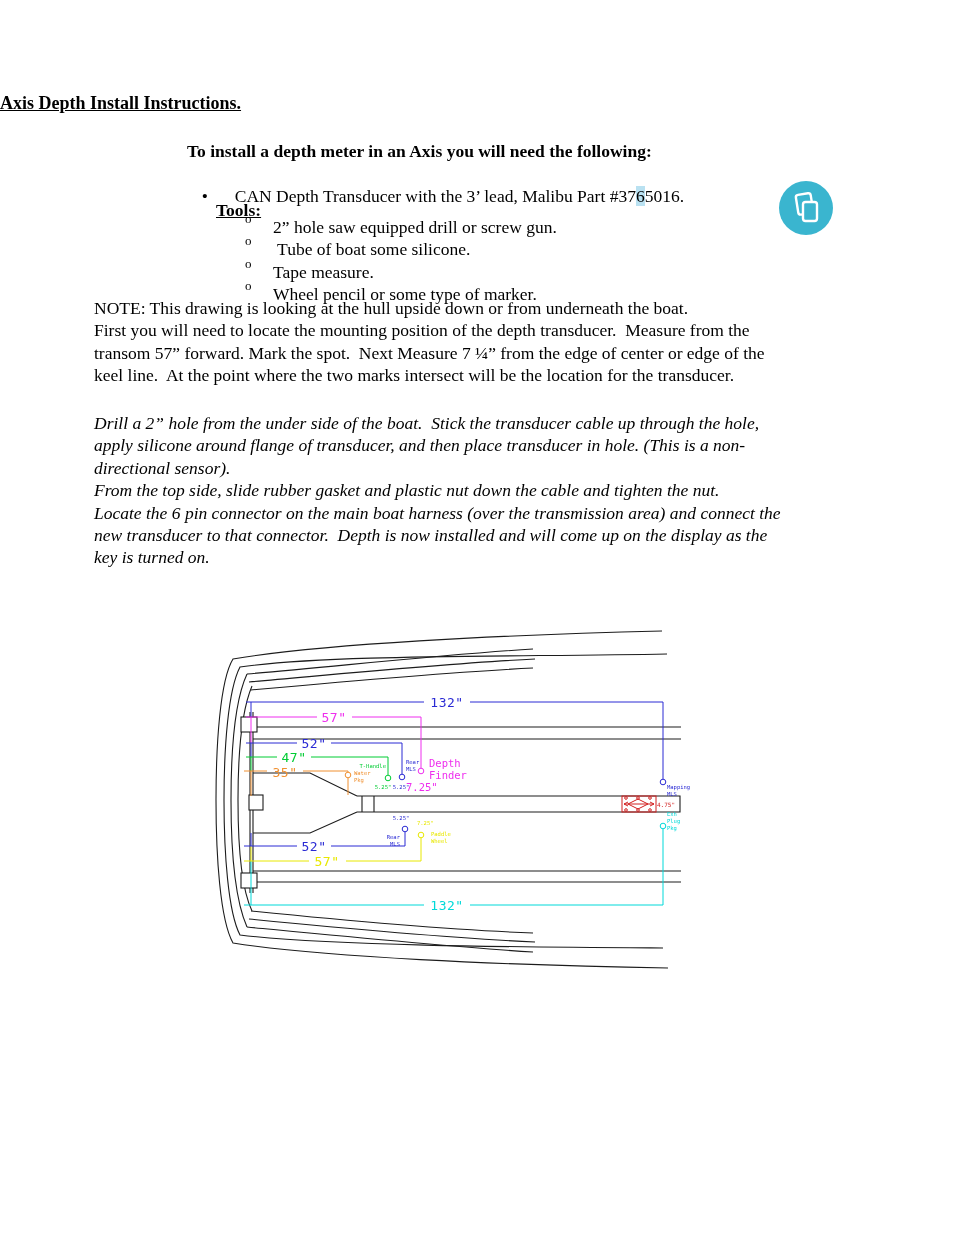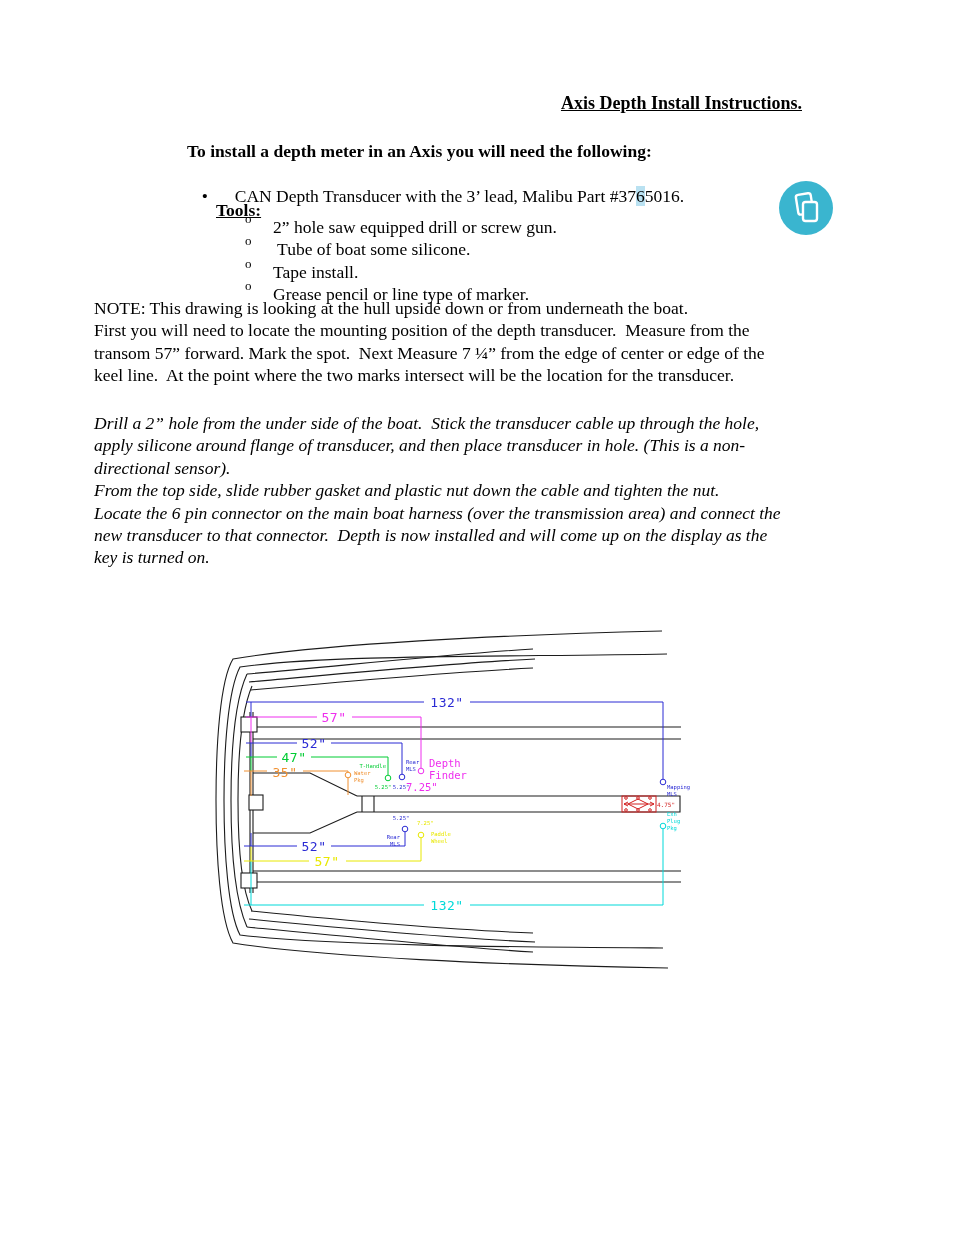--- a/index.html
+++ b/index.html
@@ -3,21 +3,21 @@
 <meta charset="utf-8">
 <style>
   html,body{margin:0;padding:0;}
   body{
     width:965px;height:1236px;background:#ffffff;position:relative;
     font-family:"Liberation Serif",serif;color:#000;overflow:hidden;
   }
   .abs{position:absolute;}
   .doc-text{font-size:17.5px;line-height:22.4px;white-space:pre;}
   .line{height:22.4px;white-space:pre;}
-  #title{left:0;top:93px;width:802px;text-align:right;font-size:18px;font-weight:bold;}
+  #title{left:0;top:93px;width:802px;text-align:left;font-size:18px;font-weight:bold;}
   #title span{text-decoration:underline;}
   #intro{left:187px;top:140px;font-weight:bold;}
   #can-line{left:193px;top:163px;}
   #can-line .bullet{display:inline-block;width:33px;font-size:17.5px;}
   #can-line .hl{background:#b9e1f1;}
   #tools-heading{left:216px;top:186px;font-weight:bold;margin-top:13px;}
   #tools-heading span{text-decoration:underline;}
   #tools-list{left:245px;top:208px;}
   .tool-row{display:flex;height:22.4px;line-height:22.4px;}
   .tool-row .o-bullet{width:28px;font-size:13px;font-family:"Liberation Serif",serif;}
@@ -51,25 +51,25 @@
     <div class="tool-row">
     <span class="o-bullet">o</span>
     <span class="tool-text">2” hole saw equipped drill or screw gun.</span>
   </div>
     <div class="tool-row">
     <span class="o-bullet">o</span>
     <span class="tool-text"> Tube of boat some silicone.</span>
   </div>
     <div class="tool-row">
     <span class="o-bullet">o</span>
-    <span class="tool-text">Tape install.</span>
+    <span class="tool-text">Tape measure.</span>
   </div>
     <div class="tool-row">
     <span class="o-bullet">o</span>
-    <span class="tool-text">Grease pencil or line type of marker.</span>
+    <span class="tool-text">Wheel pencil or some type of marker.</span>
   </div>
   </div>
 
 <div id="note-block" class="abs doc-text"><div class="line">NOTE: This drawing is looking at the hull upside down or from underneath the boat.</div><div class="line">First you will need to locate the mounting position of the depth transducer.  Measure from the</div><div class="line">transom 57” forward. Mark the spot.  Next Measure 7 ¼” from the edge of center or edge of the</div><div class="line">keel line.  At the point where the two marks intersect will be the location for the transducer.</div></div>
 
 <div id="install-block" class="abs doc-text"><div class="line">Drill a 2” hole from the under side of the boat.  Stick the transducer cable up through the hole,</div><div class="line">apply silicone around flange of transducer, and then place transducer in hole. (This is a non-</div><div class="line">directional sensor).</div><div class="line">From the top side, slide rubber gasket and plastic nut down the cable and tighten the nut.</div><div class="line">Locate the 6 pin connector on the main boat harness (over the transmission area) and connect the</div><div class="line">new transducer to that connector.  Depth is now installed and will come up on the display as the</div><div class="line">key is turned on.</div></div>
 
 <div id="overlay-icon" class="abs">
   <svg width="54" height="54" viewBox="0 0 54 54">
     <rect x="18" y="13" width="15" height="20" rx="2.5" fill="none" stroke="#ffffff" stroke-width="2.4" transform="rotate(-9 25 23)"></rect>

